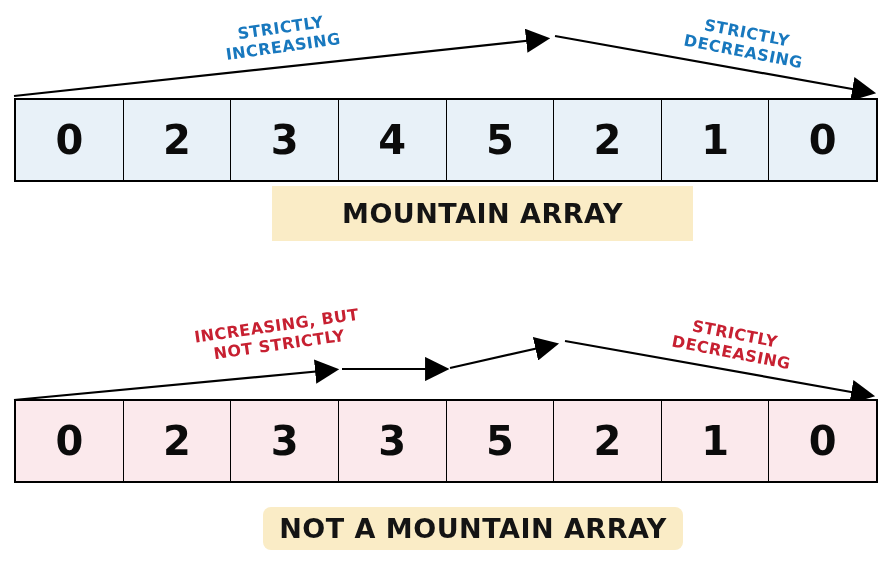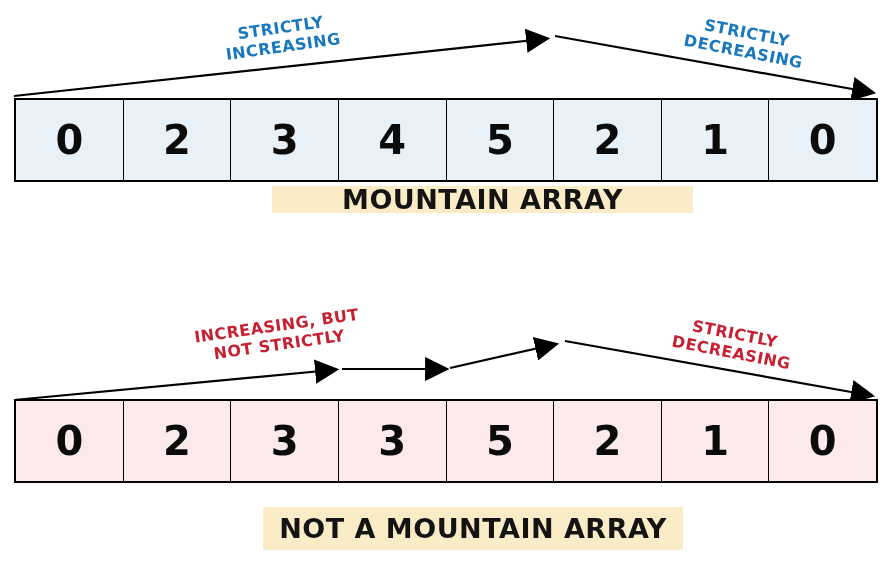--- a/index.html
+++ b/index.html
@@ -49,22 +49,22 @@
     display: flex;
     align-items: center;
     justify-content: center;
     background: #FAECC6;
     color: #141414;
     font-weight: 700;
     font-size: 27px;
     letter-spacing: 0.5px;
     white-space: nowrap;
   }
-  .caption.top    { left: 272px; top: 186px; width: 421px; height: 27px; }
-  .caption.bottom { left: 263px; top: 507px; width: 420px; height: 43px; }
+  .caption.top    { left: 272px; top: 186px; width: 421px; height: 55px; }
+  .caption.bottom { left: 263px; top: 507px; width: 420px; height: 43px; border-radius: 8px; }
 
   .annot {
     position: absolute;
     text-align: center;
     font-weight: 700;
     font-size: 16px;
     line-height: 1.18;
     letter-spacing: 0.5px;
     white-space: nowrap;
   }

